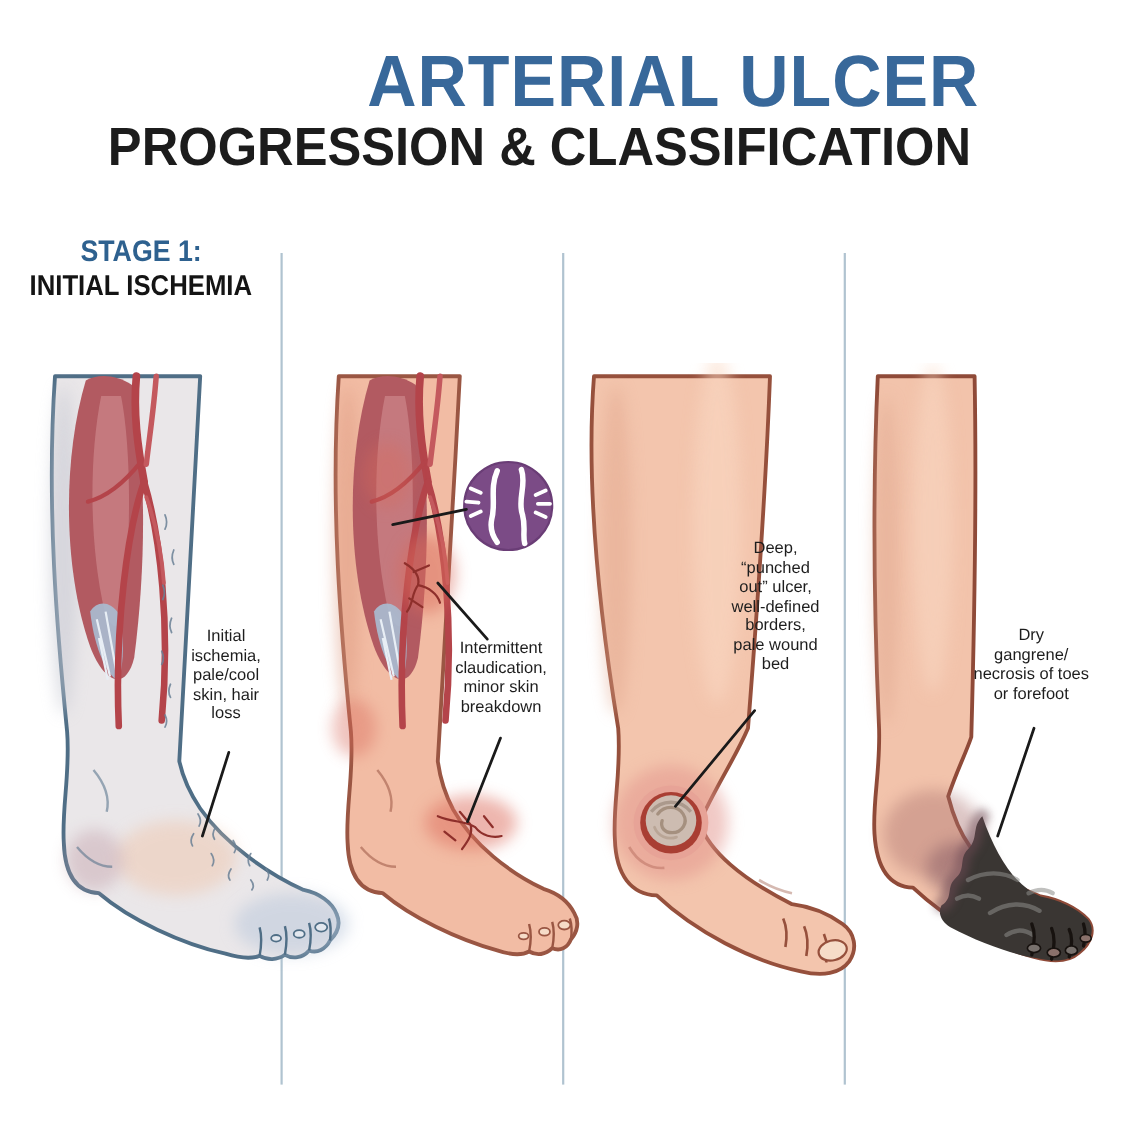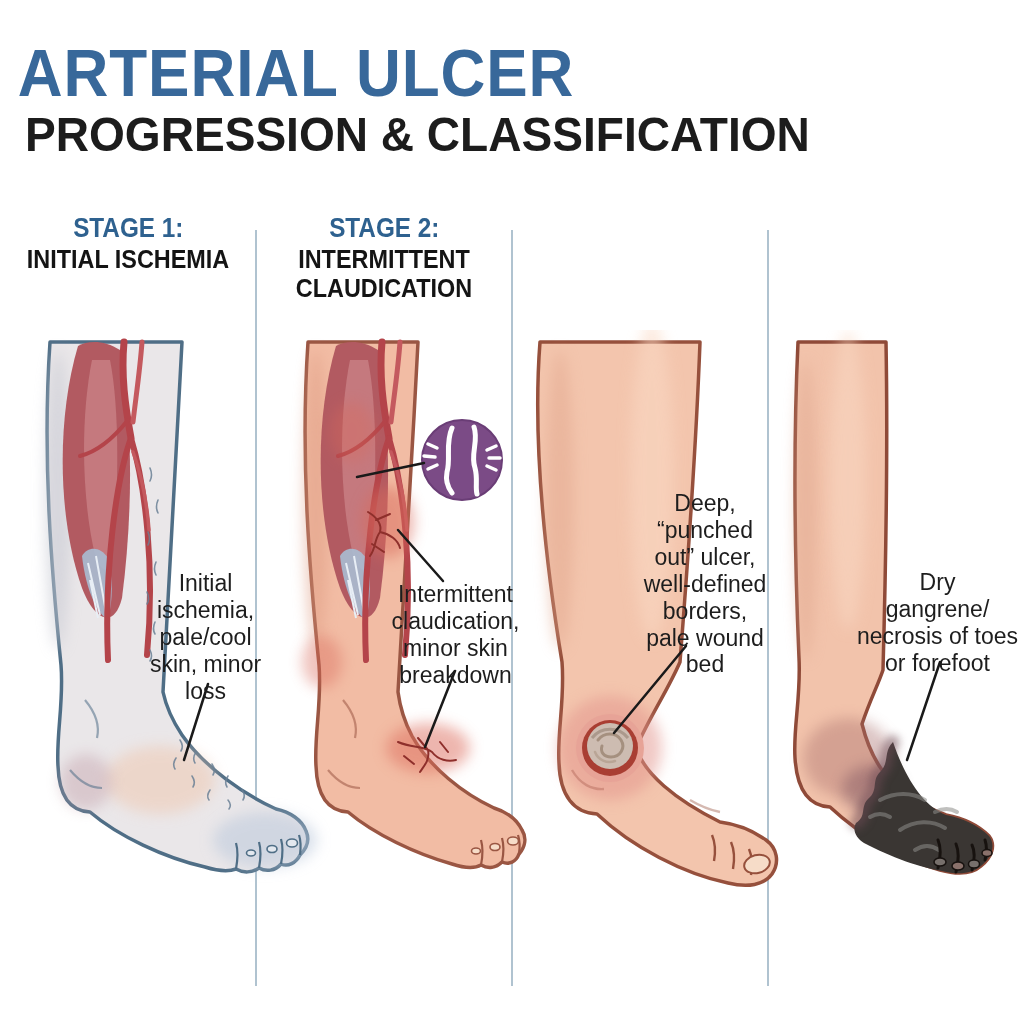--- a/index.html
+++ b/index.html
@@ -1,37 +1,37 @@
 <!DOCTYPE html>
 <html><head>
 <meta charset="utf-8">
 <style>
   html,body{margin:0;padding:0;background:#ffffff;}
   .canvas{
     position:relative;width:1024px;height:1024px;background:#ffffff;overflow:hidden;
     font-family:"Liberation Sans","DejaVu Sans",sans-serif;
   }
   
-  .title-wrap{position:absolute;top:40px;left:0;width:908px;text-align:left;}
+  .title-wrap{position:absolute;top:40px;left:0;width:908px;text-align:right;}
   .title-line1{display:inline-block;transform:scaleX(.94);font-size:66px;font-weight:bold;
     letter-spacing:1px;color:#38689A;line-height:1.02;}
   .title-line2{display:inline-block;transform:scaleX(.94);font-size:49px;font-weight:bold;
     letter-spacing:0px;color:#1c1c1c;line-height:1.05;margin-top:2px;}
   
-  .stage-headers{position:absolute;top:214px;left:0;width:1024px;display:flex;}
+  .stage-headers{position:absolute;top:214px;left:0;width:1024px;display:flex;justify-content:space-between;}
   .stage-col{width:256px;text-align:center;}
   .stage-label{display:inline-block;transform:scaleX(.9);font-size:27px;font-weight:bold;
     color:#2E618F;line-height:1.1;}
   .stage-name{display:block;transform:scaleX(.9);font-size:26px;font-weight:bold;
     color:#141414;line-height:1.13;white-space:pre-line;margin-top:1px;}
   
   .divider{position:absolute;top:230px;width:2px;height:756px;background:#B0C3D0;}
   .divider.d1{left:255px;} .divider.d2{left:511px;} .divider.d3{left:767px;}
   
-  .annotation{position:absolute;color:#1d1d1d;font-size:23px;line-height:1.17;
+  .annotation{position:absolute;color:#1d1d1d;font-size:15px;line-height:1.17;
     text-align:center;white-space:pre-line;}
   .ann1{top:570px;left:128px;width:155px;}
   .ann2{top:581px;left:358px;width:195px;}
   .ann3{top:490px;left:620px;width:170px;}
   .ann4{top:569px;left:840px;width:195px;}
   
   .art{position:absolute;top:330px;left:0;}
 </style>
 </head>
 <body>
@@ -40,25 +40,20 @@
 
   <div class="title-wrap">
     <span class="title-line1">ARTERIAL ULCER</span><br>
     <span class="title-line2">PROGRESSION &amp; CLASSIFICATION</span>
   </div>
 
   <div class="stage-headers">
     <div class="stage-col">
       <span class="stage-label">STAGE 1:</span>
       <span class="stage-name">INITIAL ISCHEMIA</span>
-    </div>
-    <div class="stage-col">
-      <span class="stage-label">STAGE 2:</span>
-      <span class="stage-name">INTERMITTENT
-CLAUDICATION</span>
     </div>
   </div>
 
   <div class="divider d1"></div>
   <div class="divider d2"></div>
   <div class="divider d3"></div>
 
   <svg class="art" width="1024" height="612" viewBox="0 330 1024 612">
     <defs>
       <filter id="soft" x="-80%" y="-80%" width="260%" height="260%">
@@ -231,21 +226,21 @@
       <line x1="398" y1="530" x2="443" y2="581"></line>
       <line x1="455" y1="671" x2="425" y2="747"></line>
       <line x1="686" y1="646" x2="614" y2="733"></line>
       <line x1="940" y1="662" x2="907" y2="760"></line>
     </g>
   </svg>
 
   <div class="annotation ann1">Initial
 ischemia,
 pale/cool
-skin, minor
+skin, hair
 loss</div>
   <div class="annotation ann2">Intermittent
 claudication,
 minor skin
 breakdown</div>
   <div class="annotation ann3">Deep,
 “punched
 out” ulcer,
 well-defined
 borders,

